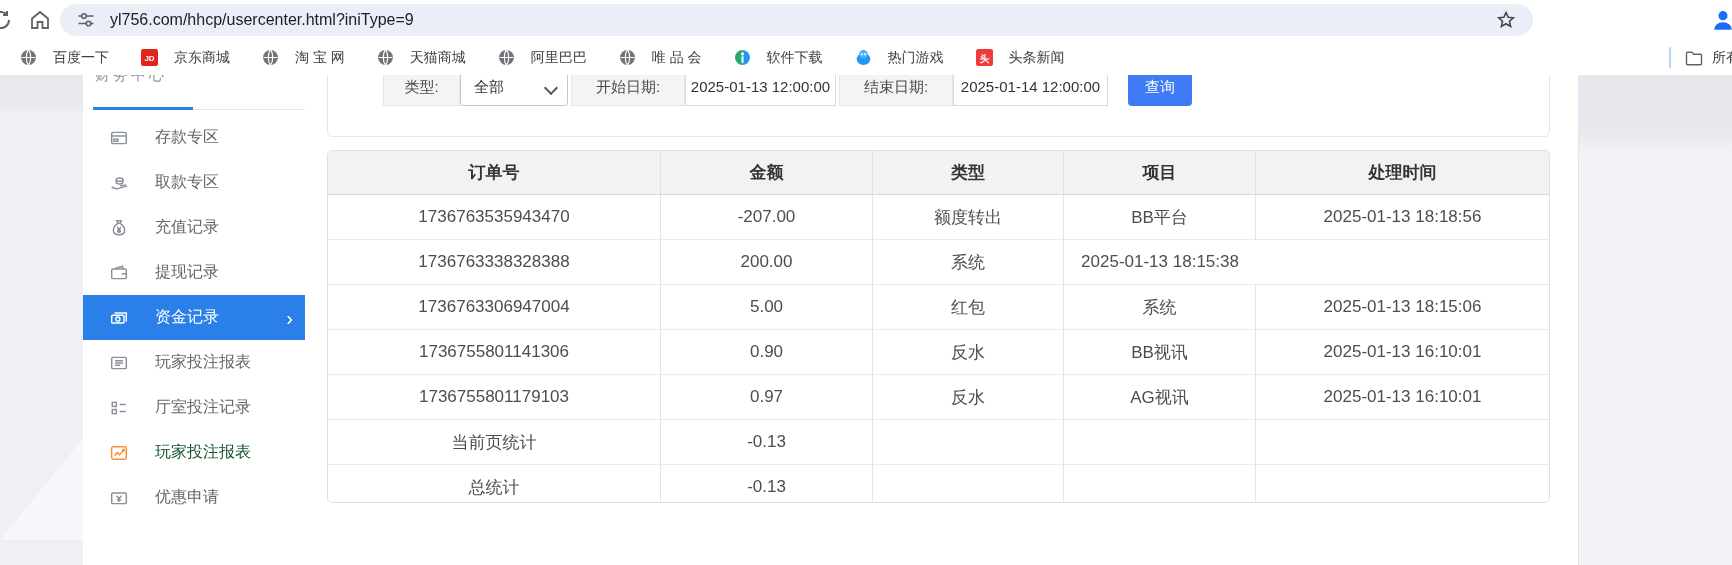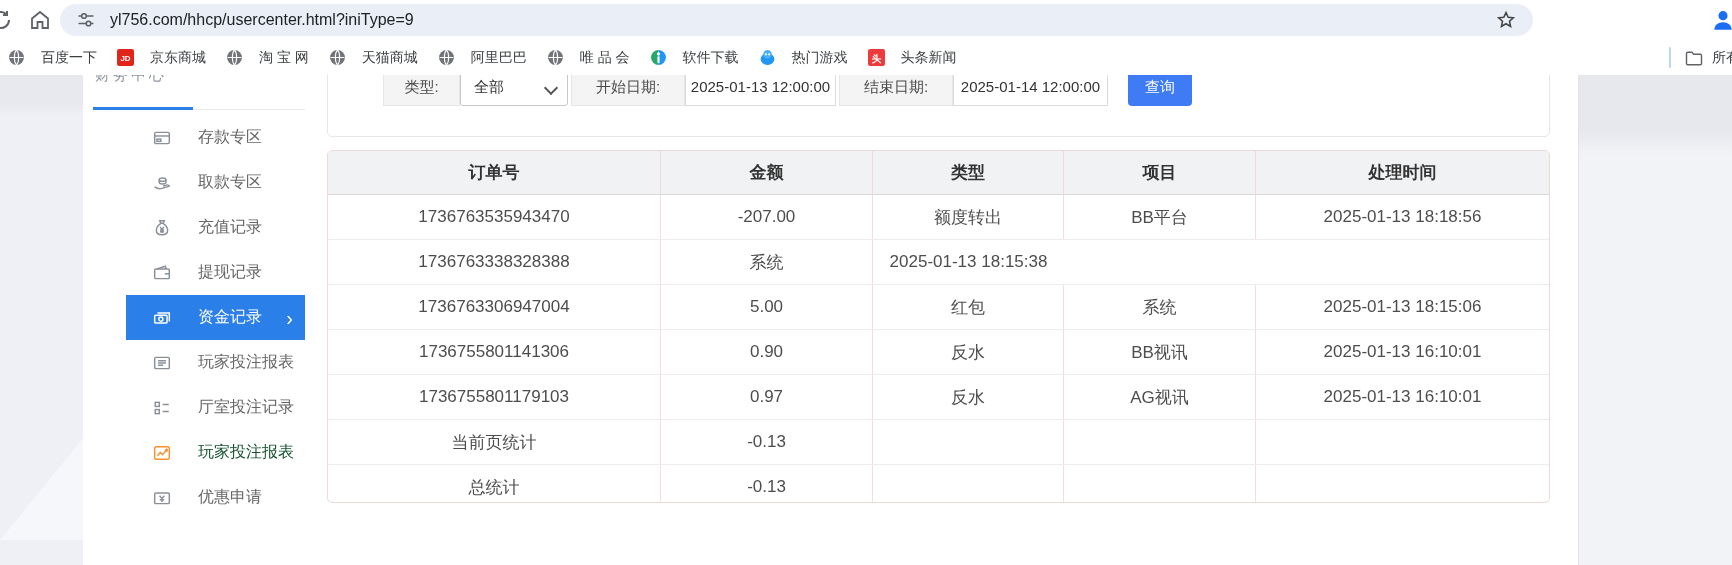--- a/index.html
+++ b/index.html
@@ -17,21 +17,21 @@
   .omnibox{position:absolute;left:60px;top:4px;width:1473px;height:32px;border-radius:16px;background:#e9eef7;}
   .tune{position:absolute;left:16px;top:6px;width:20px;height:20px;color:#5f6368;}
   .url-text{position:absolute;left:50px;top:0;height:32px;line-height:32px;font-size:16px;color:#202124;white-space:nowrap;}
   .star{position:absolute;right:16px;top:5px;width:22px;height:22px;color:#444;}
   .avatar{position:absolute;left:1710px;top:7px;width:26px;height:26px;color:#1b6ef3;}
 
   
   .bookmarks{position:absolute;left:0;top:40px;width:1732px;height:35px;background:#fff;}
   .bm-list{position:absolute;left:8px;top:0;height:35px;display:flex;align-items:center;gap:20px;}
   .bookmark{display:flex;align-items:center;gap:7px;cursor:pointer;}
-  .bm-icon{width:26px;height:17px;}
+  .bm-icon{width:26px;height:17px;margin-left:12px;}
   .bm-icon svg{width:17px;height:17px;}
   .bm-label{font-size:14px;color:#3c4043;white-space:nowrap;}
   .bm-divider{position:absolute;left:1669px;top:7px;width:2px;height:21px;background:#bcd4f5;border-radius:1px;}
   .bm-folder{position:absolute;left:1684px;top:7px;width:48px;height:22px;overflow:hidden;display:flex;align-items:center;gap:8px;}
   .bm-folder .f-icon{width:20px;height:20px;color:#5f6368;flex:0 0 auto;}
   .bm-folder .f-label{font-size:14px;color:#3c4043;white-space:nowrap;}
 
   
   .gutter-left{position:absolute;left:0;top:75px;width:83px;height:490px;
     background:linear-gradient(#e7e9ef 0px,#e7e9ef 28px,#eef0f5 40px);}
@@ -40,21 +40,21 @@
   .gutter-right{position:absolute;left:1578px;top:75px;width:154px;height:490px;
     background:linear-gradient(#e7e8ed 0px,#e7e8ed 55px,#f2f3f6 80px);border-left:1px solid #e3e4e8;}
 
   
   .sidebar{position:absolute;left:83px;top:75px;width:222px;height:490px;background:#fff;border-right:1px solid #f0f0f0;}
   .side-tab-clip{position:absolute;left:12px;top:0;height:14px;width:120px;overflow:hidden;}
   .side-tab-clip span{display:block;margin-top:-9px;font-size:15px;letter-spacing:3px;color:#8d96a0;}
   .tab-underline-blue{position:absolute;left:10px;top:32px;width:100px;height:3px;background:#2b7fe9;}
   .tab-underline-gray{position:absolute;left:110px;top:34px;right:0;height:1px;background:#e8e8e8;}
   .side-menu{position:absolute;left:0;top:40px;width:222px;}
-  .side-item{position:relative;height:45px;display:flex;align-items:center;cursor:pointer;color:#666;margin-left:43px;}
+  .side-item{position:relative;height:45px;display:flex;align-items:center;cursor:pointer;color:#666;}
   .side-icon{position:absolute;left:27px;width:18px;height:18px;color:#8a9099;}
   .side-icon svg{width:18px;height:18px;}
   .side-label{position:absolute;left:72px;font-size:16px;white-space:nowrap;}
   .side-chevron{display:none;position:absolute;right:12px;font-size:20px;line-height:1;color:#fff;}
   .side-chevron::after{content:'\203A';}
   .side-item.selected{background:#2b7fe9;color:#fff;}
   .side-item.selected .side-icon{color:#fff;}
   .side-item.selected .side-chevron{display:block;}
   .side-item.accent{color:#14532d;}
   .side-item.accent .side-icon{color:#fa9130;}
@@ -367,20 +367,21 @@
     <div>
         <div class="tr">
           <div class="td">1736763535943470</div>
           <div class="td">-207.00</div>
           <div class="td">额度转出</div>
           <div class="td">BB平台</div>
           <div class="td">2025-01-13 18:18:56</div>
         </div>
         <div class="tr">
           <div class="td">1736763338328388</div>
+          <div class="td">200.00</div>
           <div class="td">系统</div>
           <div class="td">2025-01-13 18:15:38</div>
         </div>
         <div class="tr">
           <div class="td">1736763306947004</div>
           <div class="td">5.00</div>
           <div class="td">红包</div>
           <div class="td">系统</div>
           <div class="td">2025-01-13 18:15:06</div>
         </div>

